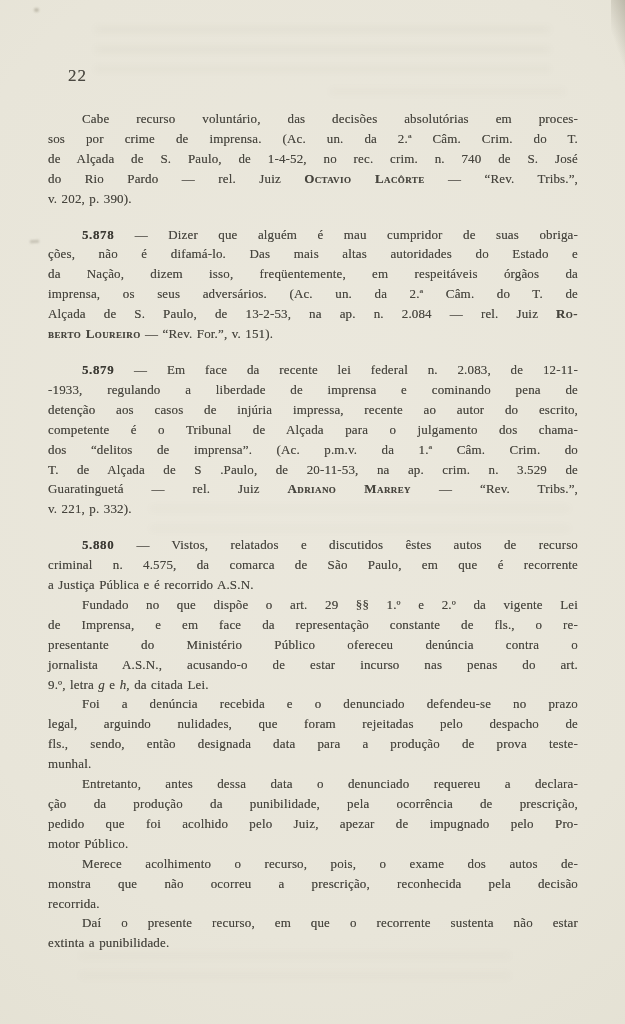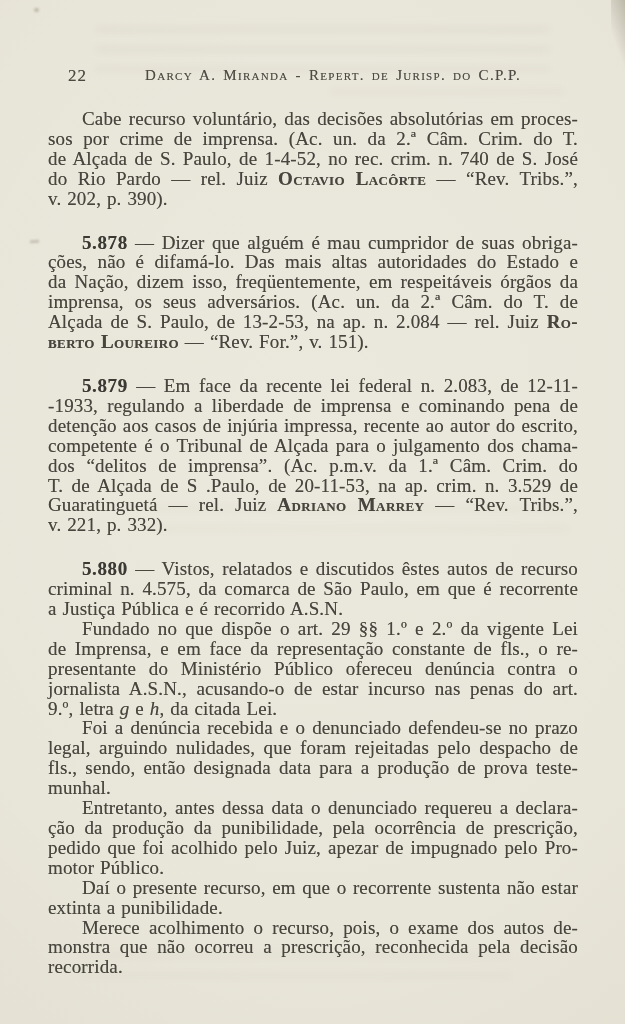--- a/index.html
+++ b/index.html
@@ -59,28 +59,28 @@
     word-spacing: 2px;
     color: #4d4b44;
     text-shadow: 0 0 0.5px rgba(77,75,68,.5);
     white-space: nowrap;
   }
 
   
   .page-text {
     position: absolute;
     left: 48px; top: 109px; width: 530px;
-    font-size: 19px;
+    font-size: 13px;
     line-height: 19.9px;
     letter-spacing: 0.15px;
     word-spacing: 1px;
     text-shadow: 0 0 0.5px rgba(71,69,62,.55);
   }
   .para { margin: 0; }
-  .para.entry { margin-top: 24px; }
+  .para.entry { margin-top: 16px; }
   .line { text-align: justify; text-align-last: justify; }
   .line.lastline { text-align-last: left; }
   .line.firstline { text-indent: 34px; }
   .b  { font-weight: bold; color: #3b3933; letter-spacing: .6px; }
   .sc { font-variant: small-caps; letter-spacing: .4px; font-weight: bold; }
   .i  { font-style: italic; }
 </style>
 </head>
 <body>
 
@@ -89,21 +89,20 @@
   <div class="ghost g1"></div>
   <div class="ghost g2"></div>
   <div class="ghost g3"></div>
   <div class="ghost g4"></div>
   <div class="corner-shade"></div>
   <div class="speck-tl"></div>
   <div class="margin-mark"></div>
 
   <div class="running-head">
     <span class="page-number">22</span>
-    <span class="running-title">Darcy A. Miranda - Repert. de Jurisp. do C.P.P.</span>
   </div>
 
   <div class="page-text">
       <div class="para">
         <div class="line firstline"><span>Cabe recurso voluntário, das decisões absolutórias em proces-</span></div>
         <div class="line"><span>sos por crime de imprensa. (Ac. un. da 2.ª Câm. Crim. do T.</span></div>
         <div class="line"><span>de Alçada de S. Paulo, de 1-4-52, no rec. crim. n. 740 de S. José</span></div>
         <div class="line"><span>do Rio Pardo — rel. Juiz </span><span class="sc">Octavio Lacôrte</span><span> — “Rev. Tribs.”,</span></div>
         <div class="line lastline"><span>v. 202, p. 390).</span></div>
       </div>
@@ -143,23 +142,23 @@
         <div class="line"><span>fls., sendo, então designada data para a produção de prova teste-</span></div>
         <div class="line lastline"><span>munhal.</span></div>
       </div>
       <div class="para">
         <div class="line firstline"><span>Entretanto, antes dessa data o denunciado requereu a declara-</span></div>
         <div class="line"><span>ção da produção da punibilidade, pela ocorrência de prescrição,</span></div>
         <div class="line"><span>pedido que foi acolhido pelo Juiz, apezar de impugnado pelo Pro-</span></div>
         <div class="line lastline"><span>motor Público.</span></div>
       </div>
       <div class="para">
-        <div class="line firstline"><span>Daí o presente recurso, em que o recorrente sustenta não estar</span></div>
-        <div class="line lastline"><span>extinta a punibilidade.</span></div>
-      </div>
-      <div class="para">
         <div class="line firstline"><span>Merece acolhimento o recurso, pois, o exame dos autos de-</span></div>
         <div class="line"><span>monstra que não ocorreu a prescrição, reconhecida pela decisão</span></div>
         <div class="line lastline"><span>recorrida.</span></div>
+      </div>
+      <div class="para">
+        <div class="line firstline"><span>Daí o presente recurso, em que o recorrente sustenta não estar</span></div>
+        <div class="line lastline"><span>extinta a punibilidade.</span></div>
       </div>
     </div>
 
 </div>
 
 </body></html>

